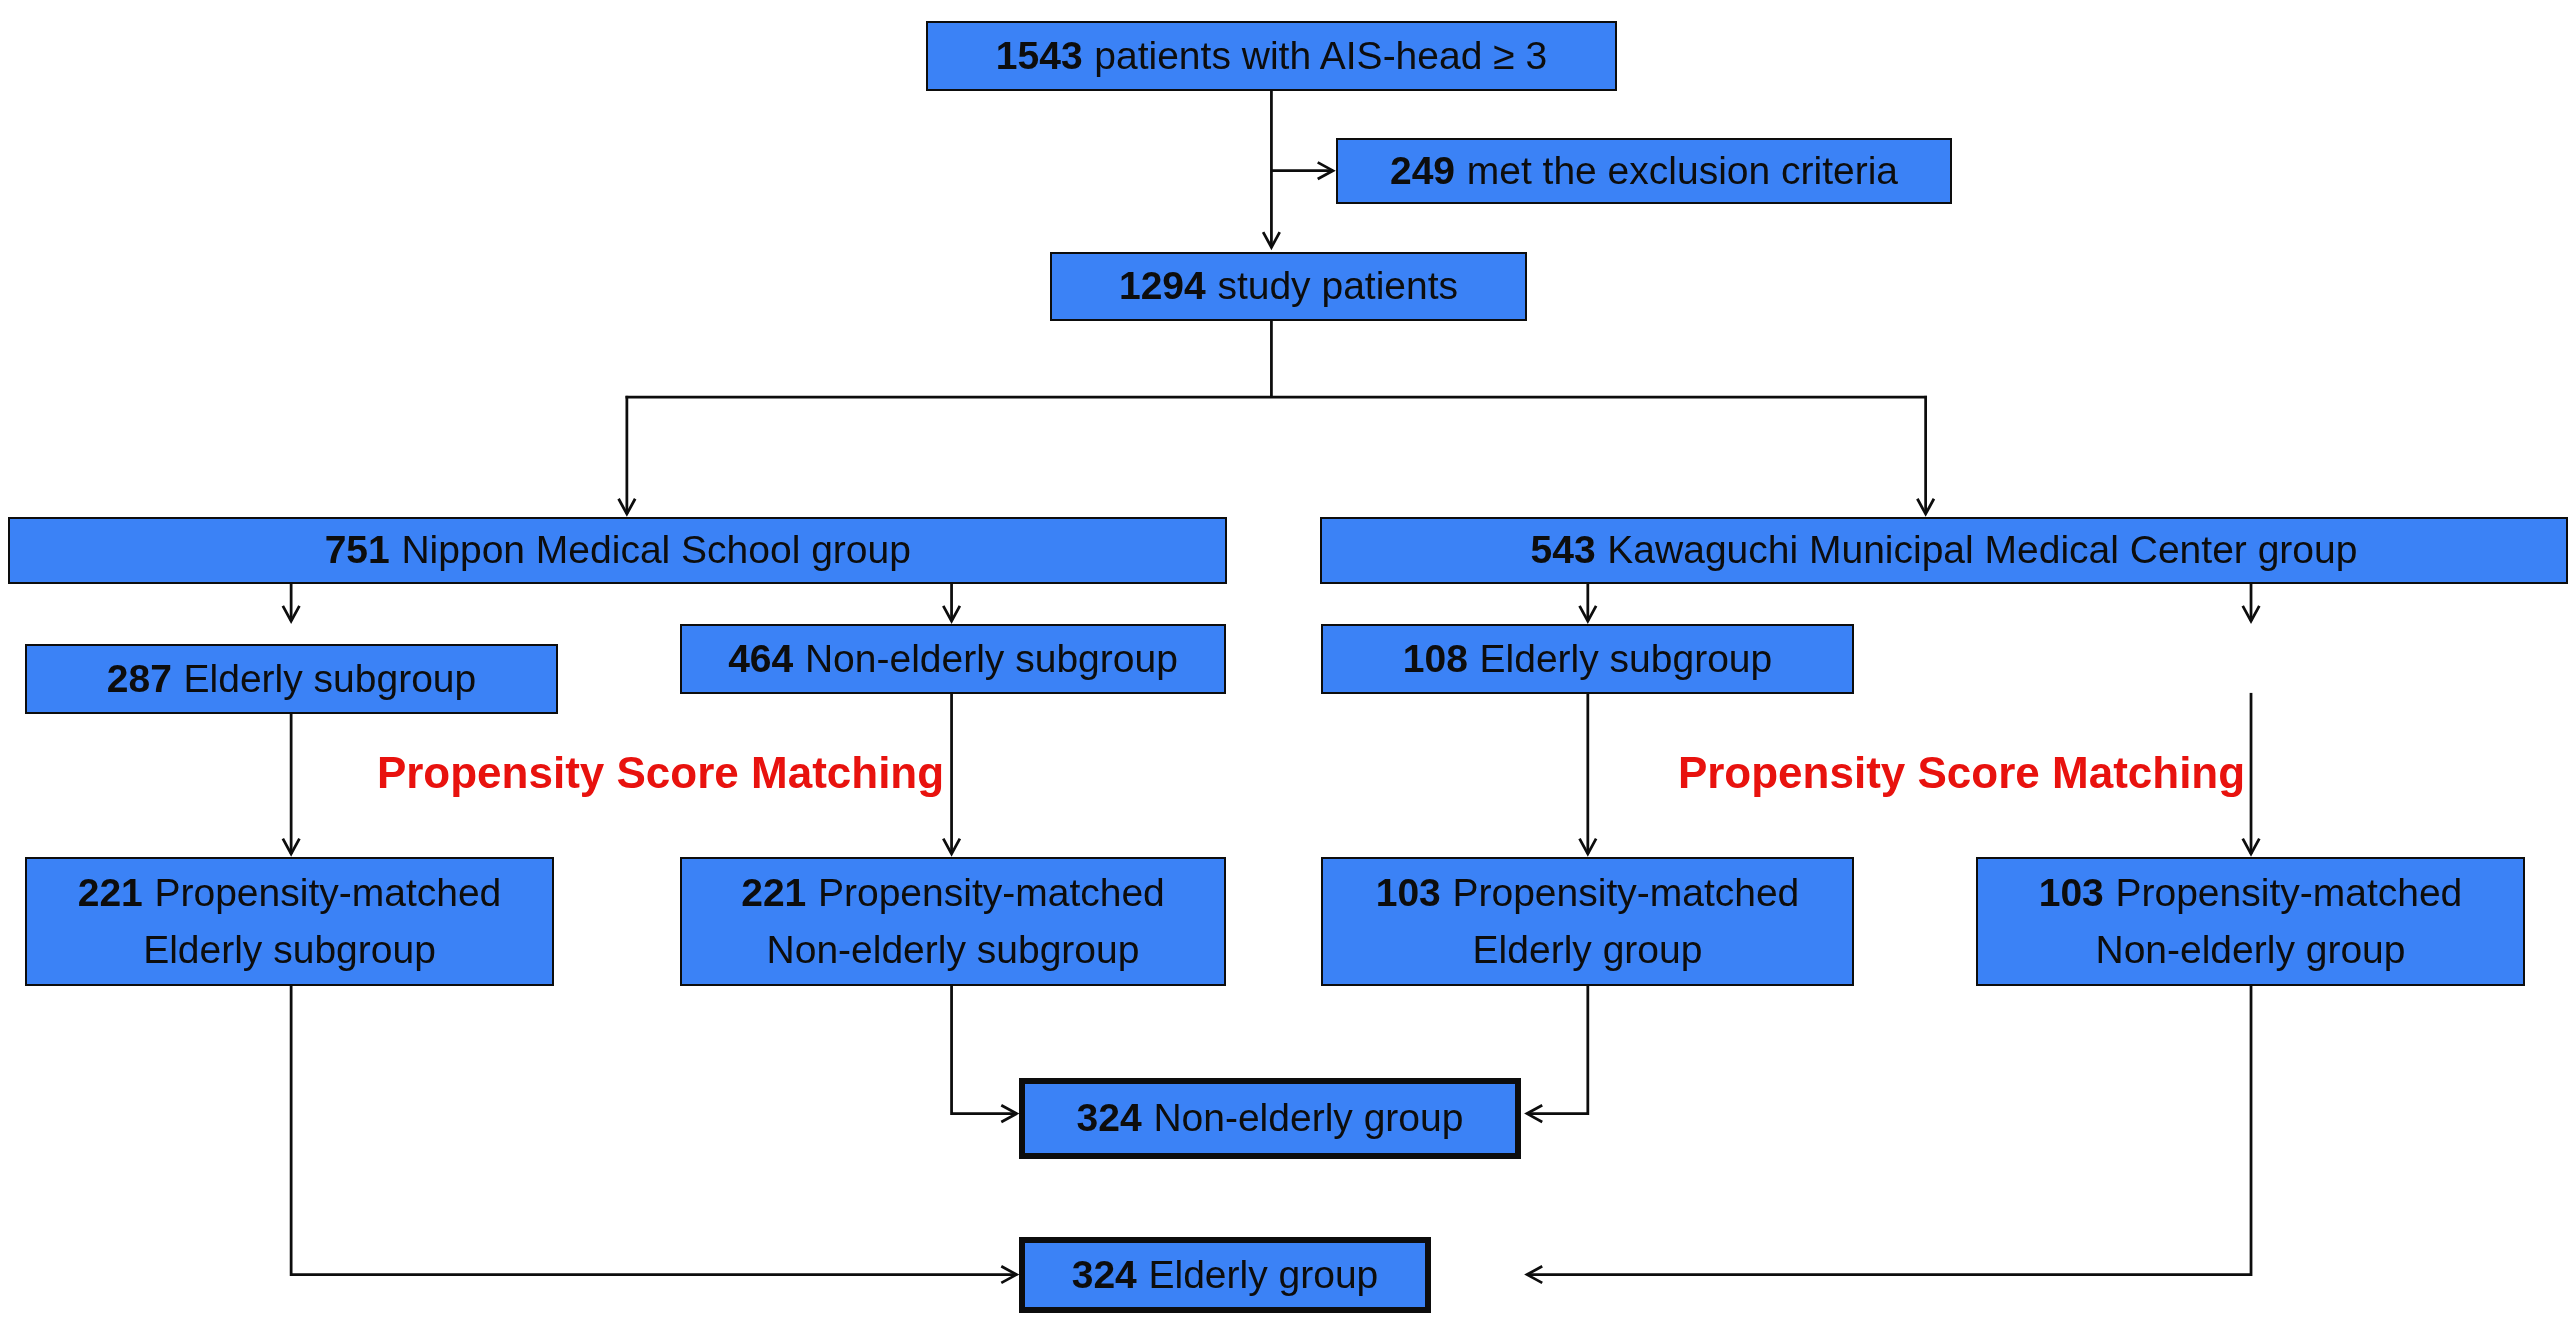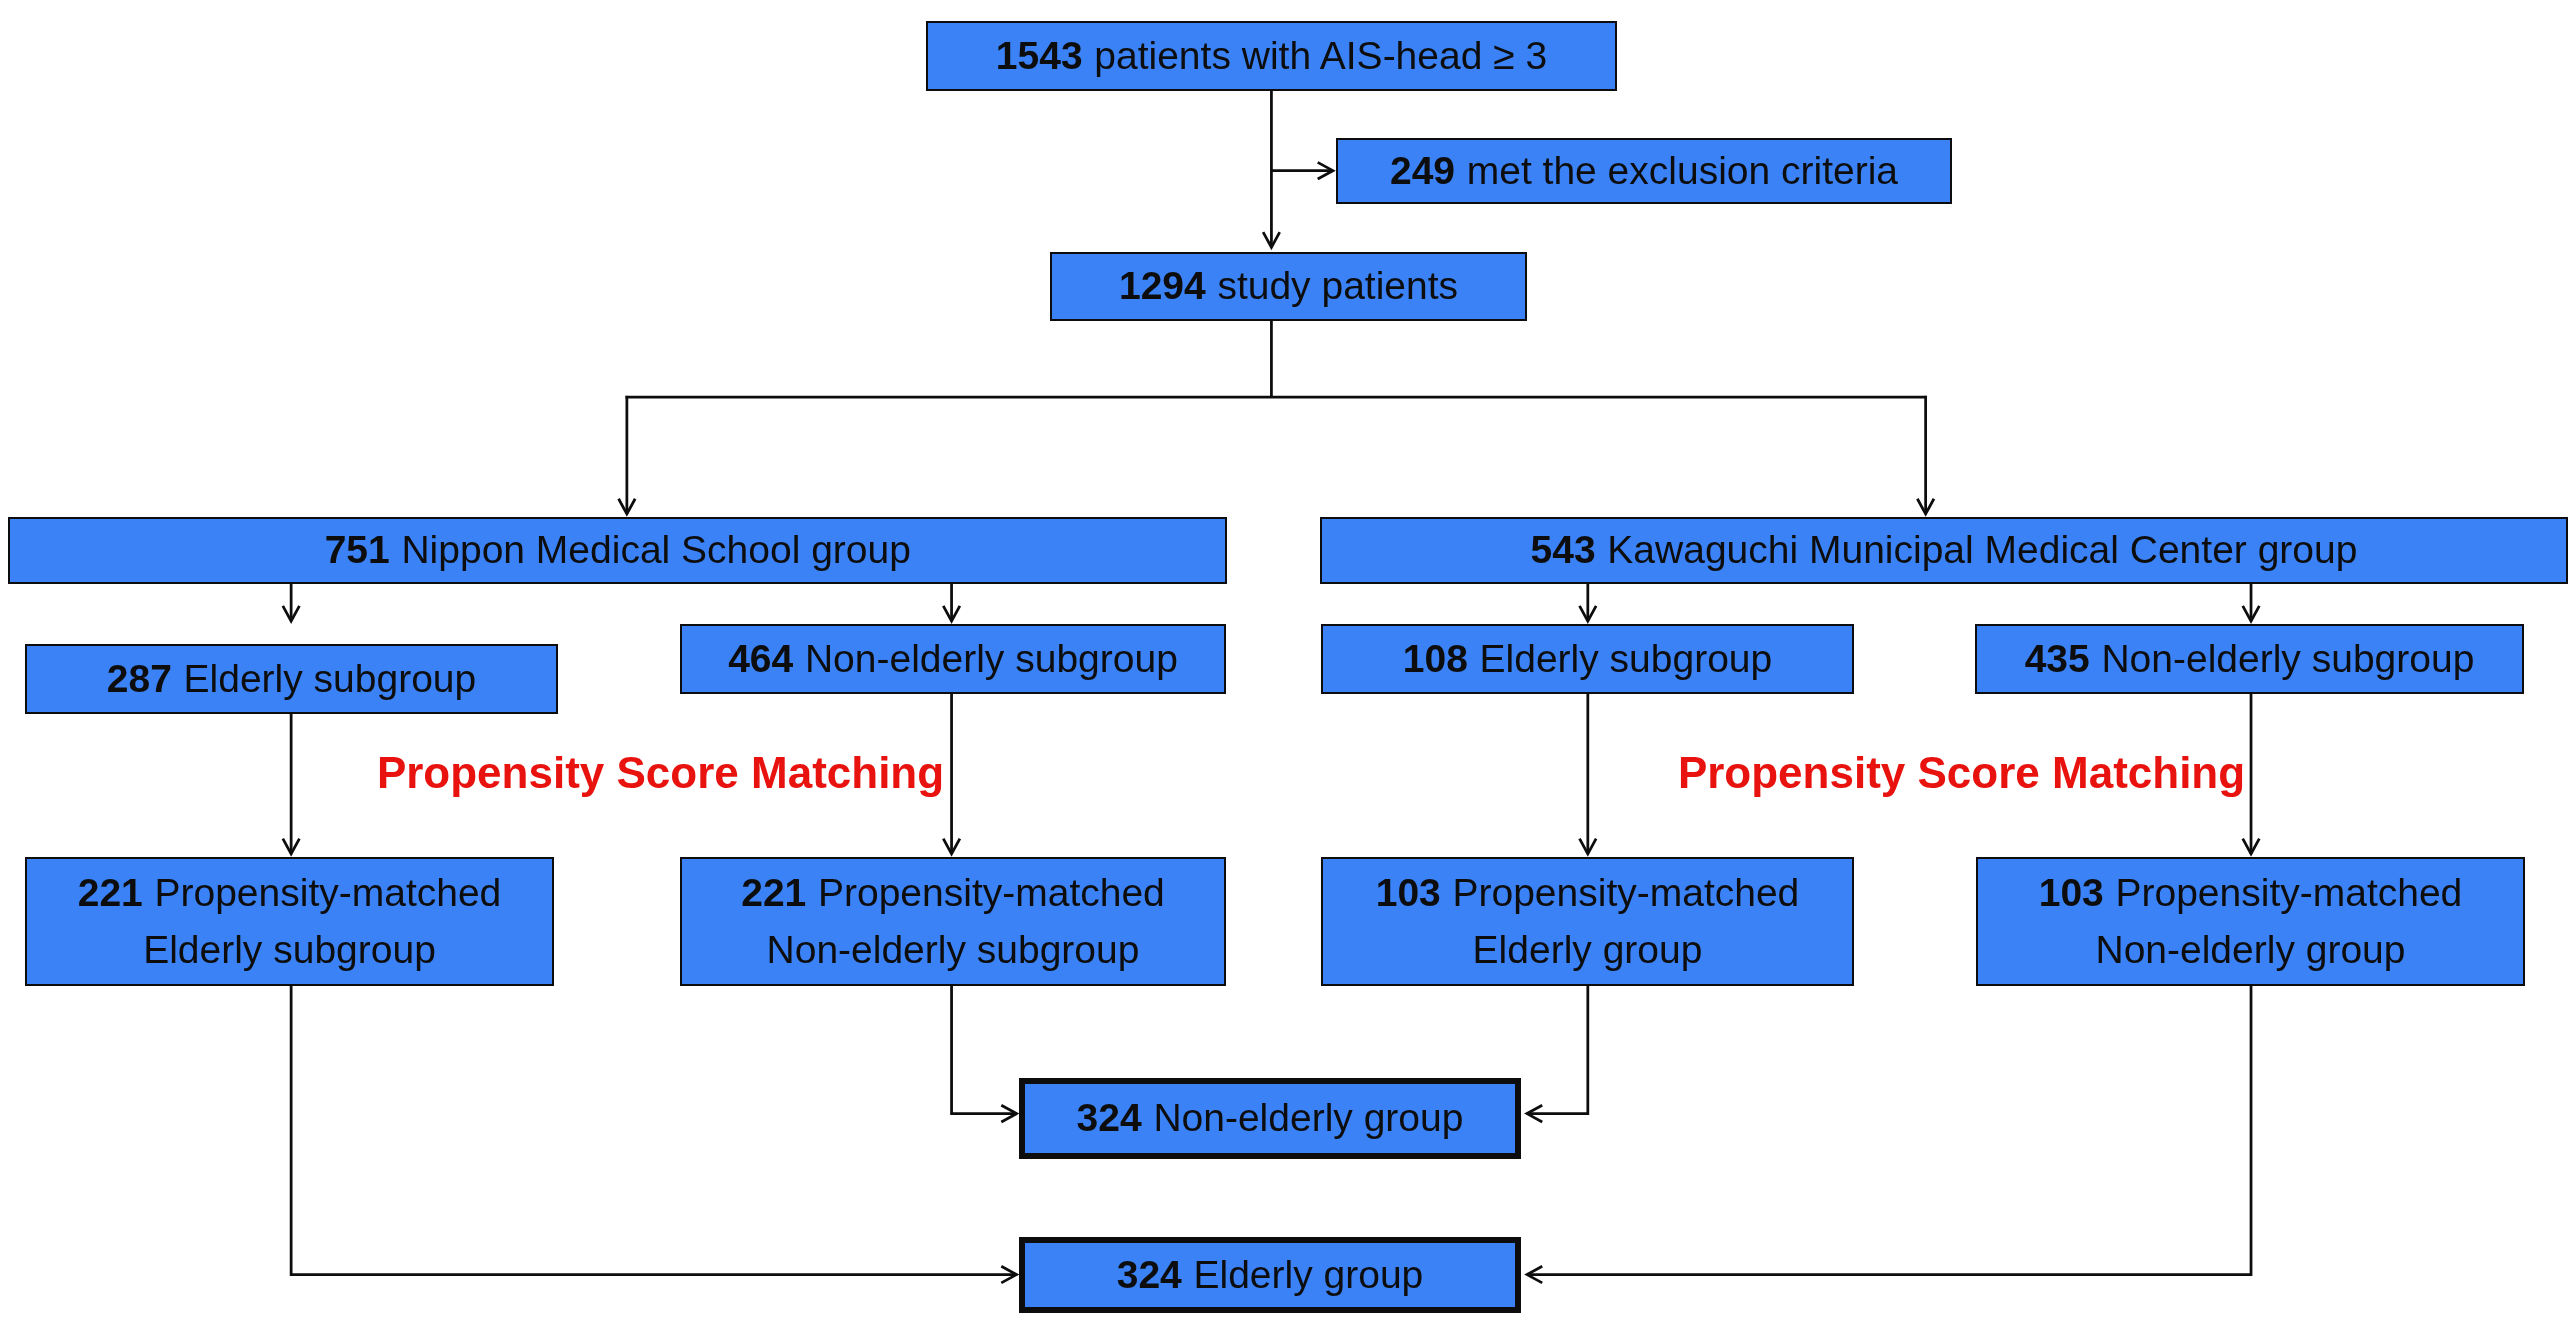--- a/index.html
+++ b/index.html
@@ -95,23 +95,20 @@
 
   <div class="node" style="left:25px;top:624px;width:533px;height:70px;margin-top:20px;">
     <div><span class="num">287</span><span>Elderly subgroup</span></div>
   </div>
   <div class="node" style="left:680px;top:624px;width:546px;height:70px;">
     <div><span class="num">464</span><span>Non-elderly subgroup</span></div>
   </div>
   <div class="node" style="left:1321px;top:624px;width:533px;height:70px;">
     <div><span class="num">108</span><span>Elderly subgroup</span></div>
   </div>
-  <div class="node" style="left:1975px;top:624px;width:549px;height:70px;">
-    <div><span class="num">435</span><span>Non-elderly subgroup</span></div>
-  </div>
 
   <div class="psm" style="left:290px;top:748px;width:663px;height:50px;">
     <span>Propensity Score Matching</span>
   </div>
   <div class="psm" style="left:1591px;top:748px;width:663px;height:50px;">
     <span>Propensity Score Matching</span>
   </div>
 
   <div class="node" style="left:25px;top:857px;width:529px;height:129px;">
     <div><span class="num">221</span><span>Propensity-matched</span></div>
@@ -126,18 +123,18 @@
     <div><span>Elderly group</span></div>
   </div>
   <div class="node" style="left:1976px;top:857px;width:549px;height:129px;">
     <div><span class="num">103</span><span>Propensity-matched</span></div>
     <div><span>Non-elderly group</span></div>
   </div>
 
   <div class="node thick" style="left:1019px;top:1078px;width:502px;height:81px;">
     <div><span class="num">324</span><span>Non-elderly group</span></div>
   </div>
-  <div class="node thick" style="left:1019px;top:1237px;width:502px;height:76px;">
+  <div class="node thick" style="left:1019px;top:1237px;width:412px;height:76px;">
     <div><span class="num">324</span><span>Elderly group</span></div>
   </div>
 
 </div>
 
 
 </body></html>

